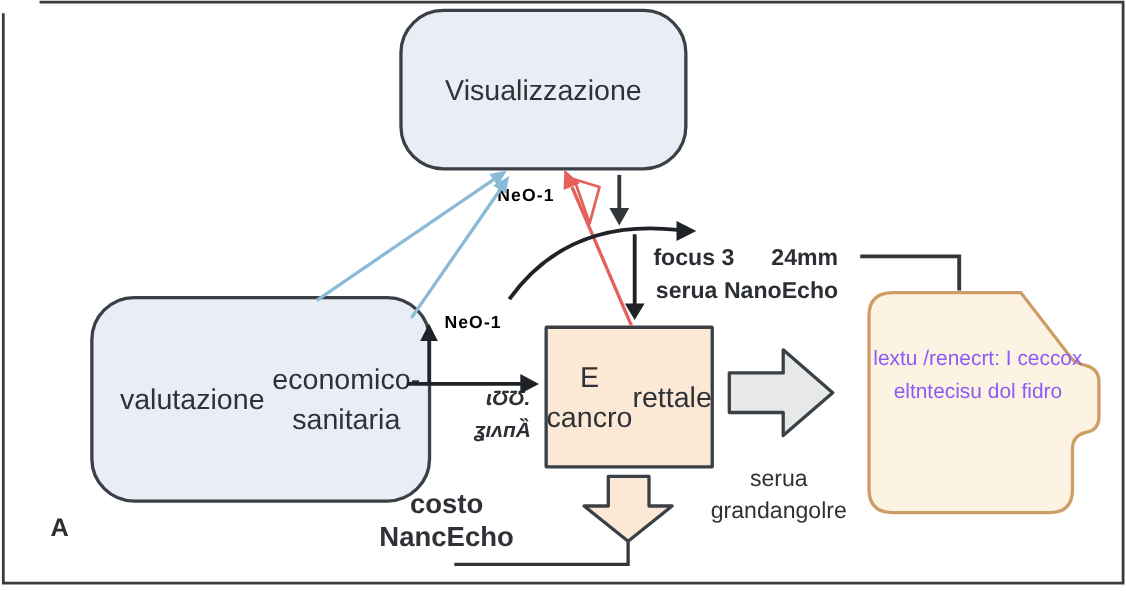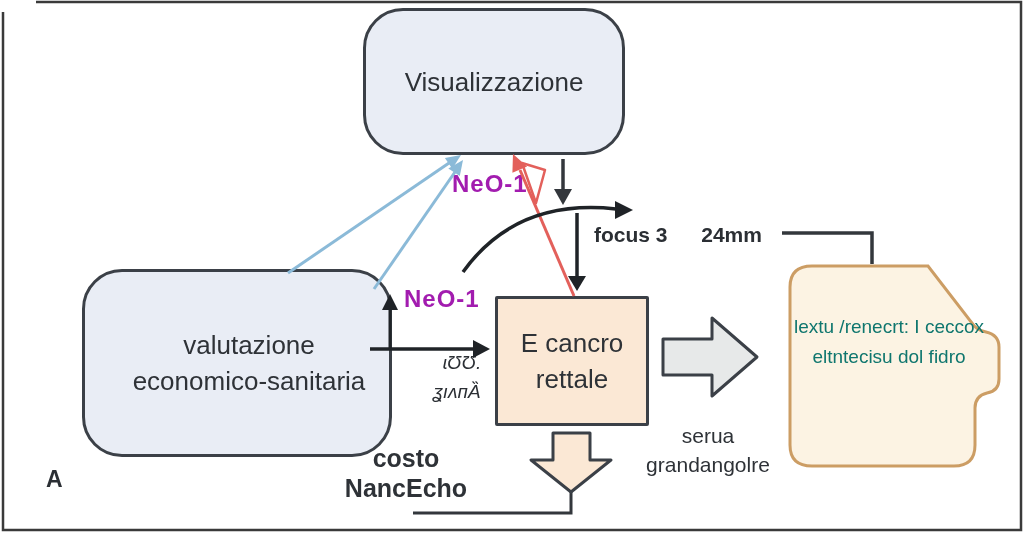--- a/index.html
+++ b/index.html
@@ -2,38 +2,38 @@
 <html><head>
 <meta charset="utf-8">
 <style>
   html,body { margin:0; padding:0; background:#ffffff; }
   .stage {
     position:relative; width:1024px; height:537px; background:#ffffff;
     font-family:"Liberation Sans", sans-serif; overflow:hidden;
   }
   .layer { position:absolute; left:0; top:0; pointer-events:none; }
   .node {
-    position:absolute; display:flex; flex-direction:column;
+    position:absolute; display:flex; flex-direction:row;
     align-items:center; justify-content:center; text-align:center;
     color:#2e3237; z-index:2;
   }
   .node-blue { background:#e9edf5; border:3px solid #3b4047; border-radius:40px; }
   .node-peach { background:#fbe8d5; border:3px solid #3b4047; border-radius:2px; }
   .node span { display:block; }
   .nt-lg { font-size:26px; line-height:36px; font-weight:500; }
   .lbl { position:absolute; z-index:4; color:#2e3237; }
   .lbl-bold { font-weight:700; }
   .lbl-center { text-align:center; transform:translateX(-50%); }
-  .neo { font-size:24px; font-weight:700; letter-spacing:1px; color:#a21caf; }
+  .neo { font-size:16px; font-weight:700; letter-spacing:1px; color:#000000; }
   .param { font-size:21px; line-height:30px; color:#2b2f34; }
   .param .v { font-weight:700; }
-  .script-garble { font-size:19px; font-weight:400; font-style:italic; color:#2b2f34; }
+  .script-garble { font-size:19px; font-weight:700; font-style:italic; color:#2b2f34; }
   .output-text {
     position:absolute; z-index:3; text-align:center;
-    font-size:19px; line-height:30px; font-weight:500; color:#0f766e;
+    font-size:19px; line-height:30px; font-weight:500; color:#8b5cf6;
   }
   .panel-letter { font-size:23px; font-weight:700; color:#2b2f34; }
 </style>
 </head>
 <body>
 
 <div class="stage">
 
   <svg class="layer" width="1024" height="537" style="z-index:1">
     <path d="M 812 266 H 928 L 972 323 Q 976 330 986 332 Q 999 335 999 347 V 379 Q 999 391 987 393 Q 975 396 975 408 V 445 Q 975 466 954 466 H 812 Q 790 466 790 445 V 287 Q 790 266 812 266 Z" fill="#fcf3e3" stroke="#cc9d64" stroke-width="3"></path>
@@ -99,20 +99,24 @@
   <div class="lbl neo" style="left:452px; top:170px;">NeO-1</div>
 
   <div class="lbl neo" style="left:404px; top:285px;">NeO-1</div>
 
   <div class="lbl param" style="left:594px; top:220px;text-align:right;">
     <div>
       <span style="font-weight:600">focus 3</span>
       <span style="display:inline-block;width:22px"></span>
       <span class="v">24mm</span>
     </div>
+    <div>
+      <span style="font-weight:600">serua</span>
+      <span class="v">NanoEcho</span>
+    </div>
   </div>
 
   <div class="lbl script-garble lbl-center" style="left:462px; top:352px;">ɩƱƱ.</div>
   <div class="lbl script-garble lbl-center" style="left:457px; top:381px;">ʓıᴧᴨȀ</div>
 
   <div class="lbl lbl-bold lbl-center" style="left:406px; top:443px; font-size:25px; line-height:30px;">
     <span style="display:block">costo</span>
     <span style="display:block">NancEcho</span>
   </div>
 

